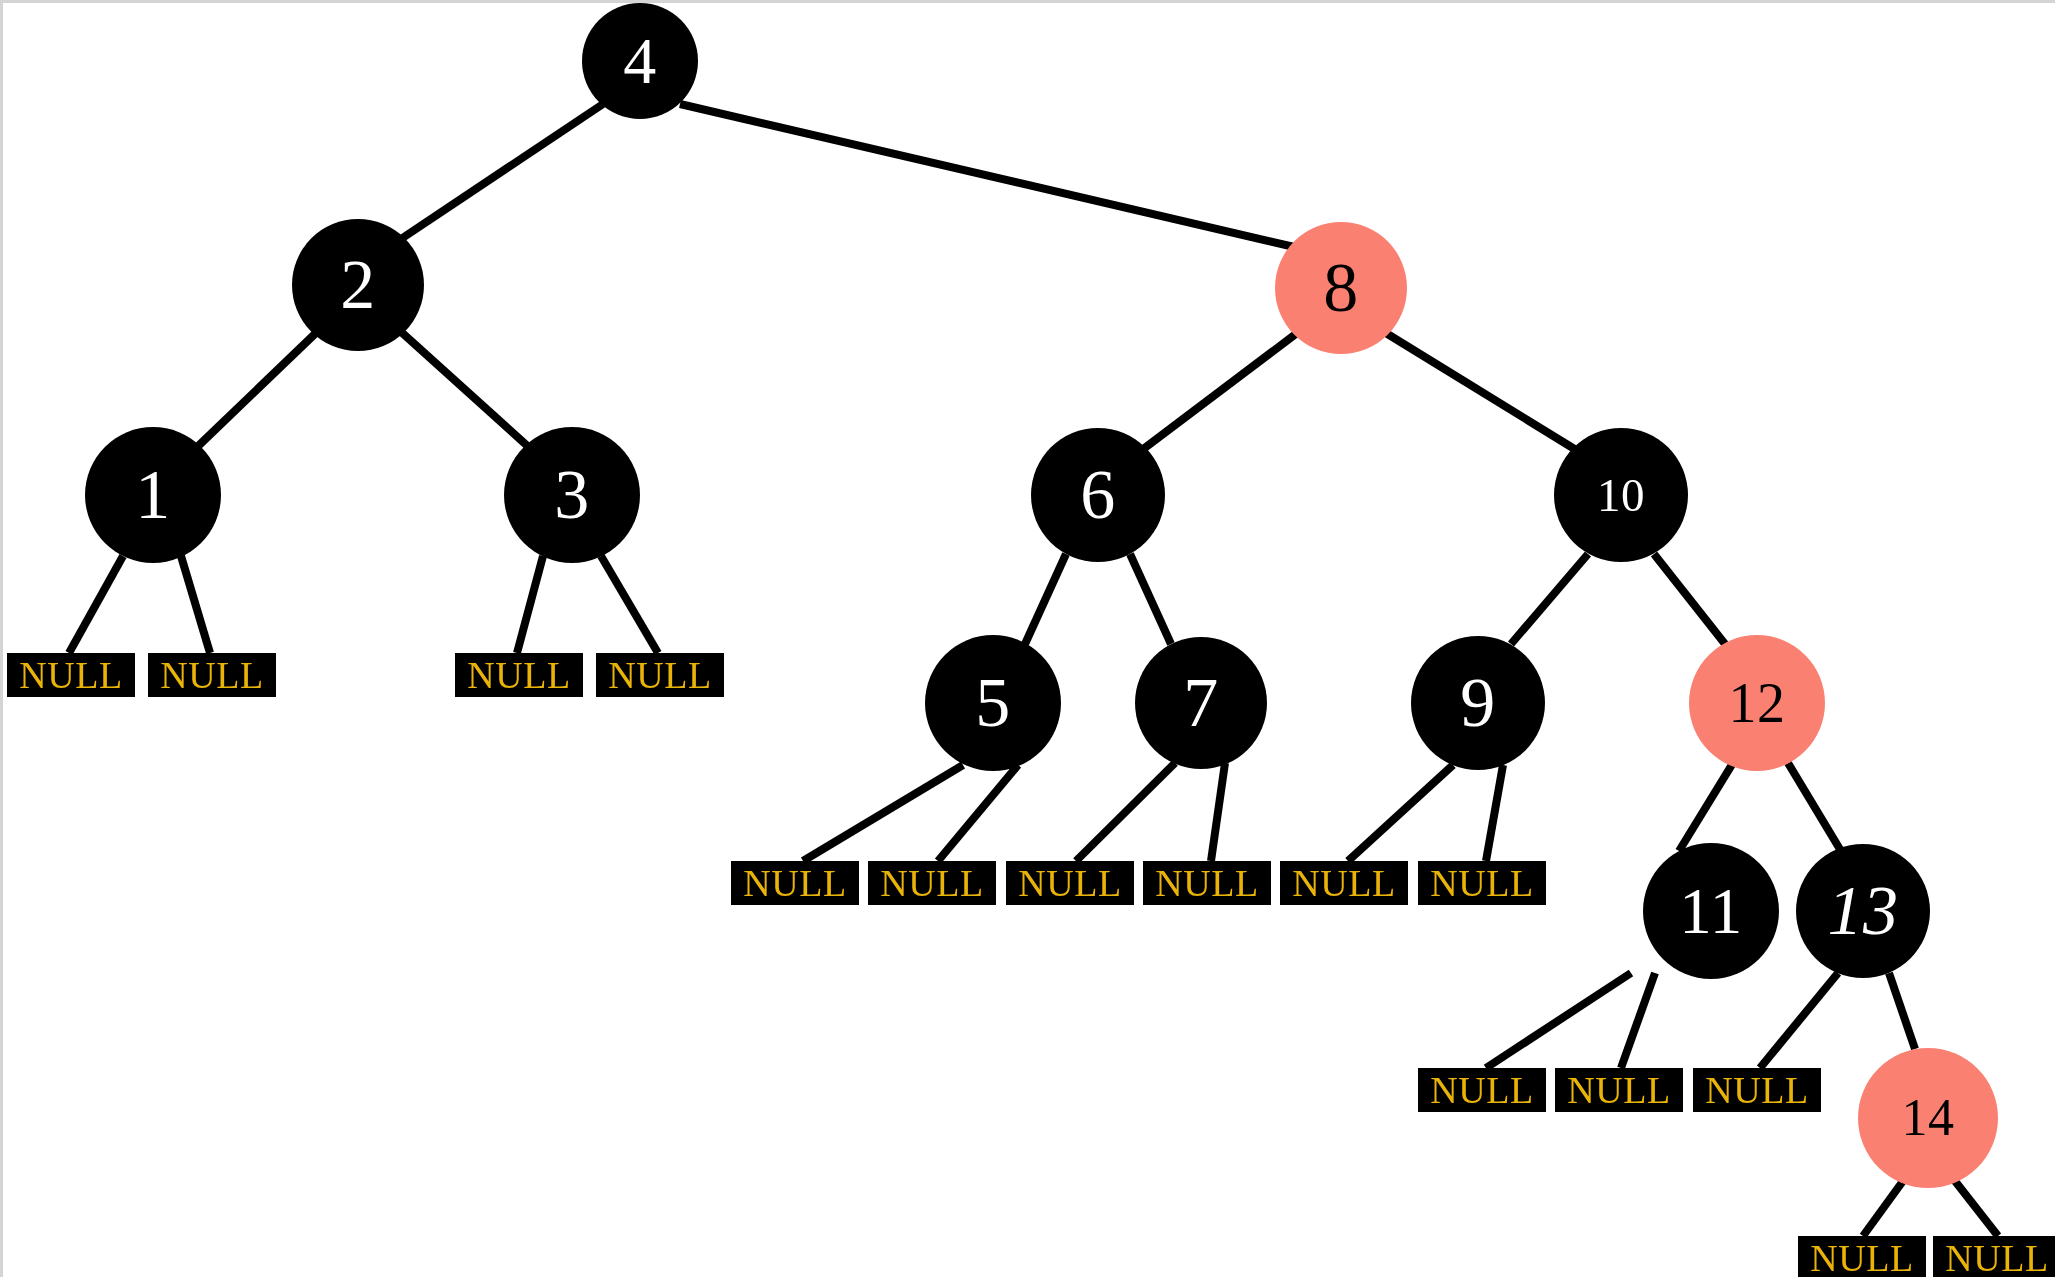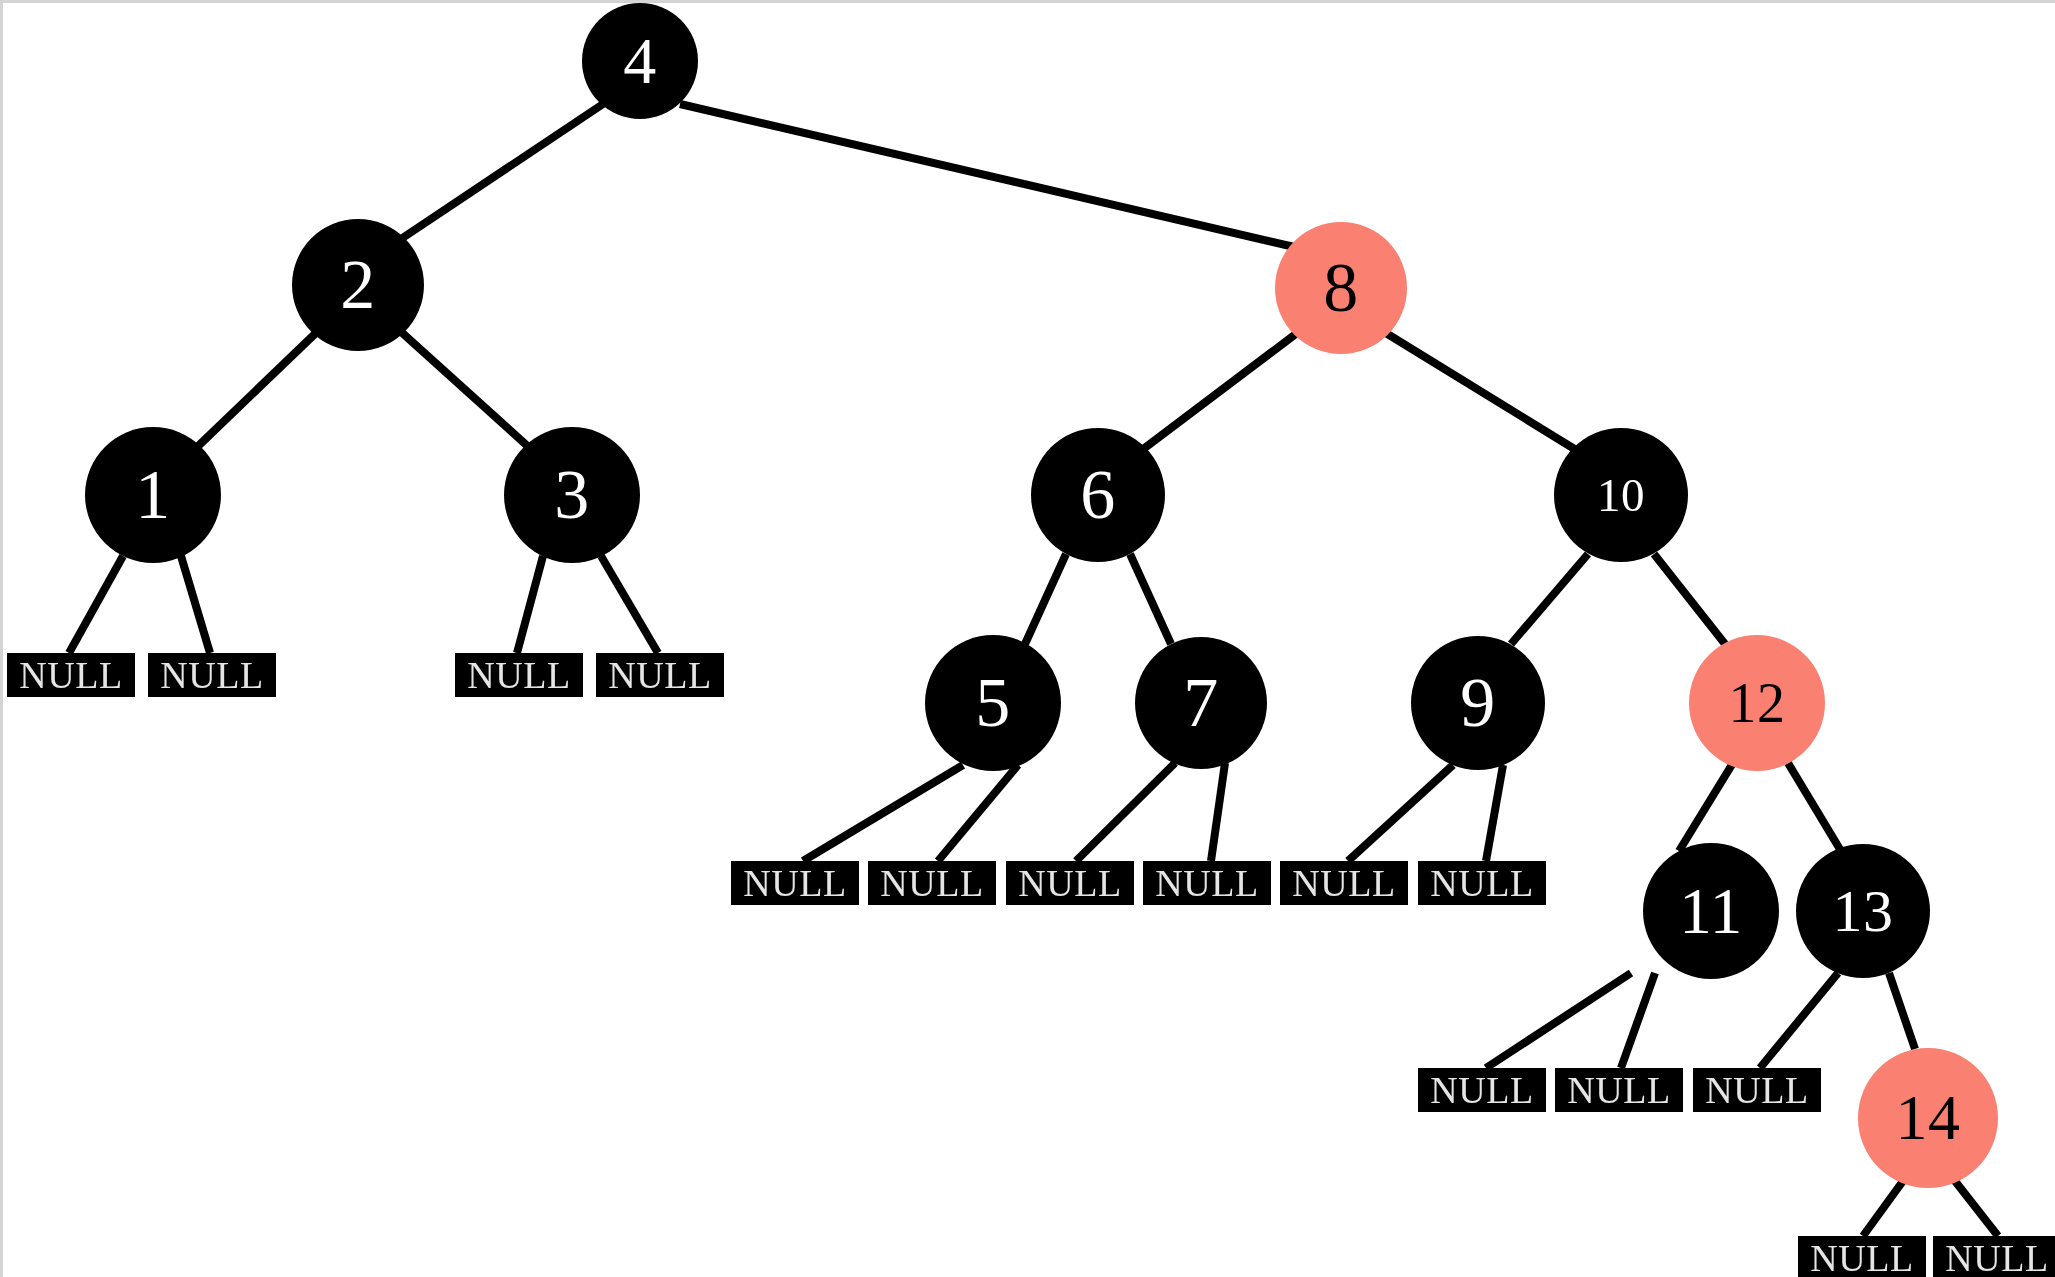--- a/index.html
+++ b/index.html
@@ -44,21 +44,21 @@
     background: #000000;
     color: #ffffff;
   }
   .node.red {
     background: #fa8072;
     color: #000000;
   }
   .nullbox {
     position: absolute;
     background: #000000;
-    color: #e5e5e5;
+    color: #eab308;
     display: flex;
     align-items: center;
     justify-content: center;
     box-sizing: border-box;
     font-family: "Liberation Serif", "DejaVu Serif", serif;
     line-height: 1;
     letter-spacing: 0.5px;
     user-select: none;
   }
 </style>
@@ -102,22 +102,22 @@
       <div class="node red" style="left: 1272px; top: 219px; width: 132px; height: 132px; font-size: 70px;">8</div>
       <div class="node black" style="left: 82px; top: 424px; width: 136px; height: 136px; font-size: 70px;">1</div>
       <div class="node black" style="left: 501px; top: 424px; width: 136px; height: 136px; font-size: 70px;">3</div>
       <div class="node black" style="left: 1028px; top: 425px; width: 134px; height: 134px; font-size: 70px;">6</div>
       <div class="node black" style="left: 1551px; top: 425px; width: 134px; height: 134px; font-size: 47px;">10</div>
       <div class="node black" style="left: 922px; top: 632px; width: 136px; height: 136px; font-size: 70px;">5</div>
       <div class="node black" style="left: 1132px; top: 634px; width: 132px; height: 132px; font-size: 70px;">7</div>
       <div class="node black" style="left: 1408px; top: 633px; width: 134px; height: 134px; font-size: 70px;">9</div>
       <div class="node red" style="left: 1686px; top: 632px; width: 136px; height: 136px; font-size: 56px;">12</div>
       <div class="node black" style="left: 1640px; top: 840px; width: 136px; height: 136px; font-size: 65px;">11</div>
-      <div class="node black" style="left: 1793px; top: 841px; width: 134px; height: 134px; font-size: 60px;">13</div>
-      <div class="node red" style="left: 1855px; top: 1045px; width: 140px; height: 140px; font-size: 64px;">14</div>
+      <div class="node black" style="left: 1793px; top: 841px; width: 134px; height: 134px; font-size: 70px; font-style: italic;">13</div>
+      <div class="node red" style="left: 1855px; top: 1045px; width: 140px; height: 140px; font-size: 52px;">14</div>
     </div>
   <div id="nulls-layer">
       <div class="nullbox" style="left: 4px; top: 650px; width: 128px; height: 44px; font-size: 38px;">NULL</div>
       <div class="nullbox" style="left: 145px; top: 650px; width: 128px; height: 44px; font-size: 38px;">NULL</div>
       <div class="nullbox" style="left: 452px; top: 650px; width: 128px; height: 44px; font-size: 38px;">NULL</div>
       <div class="nullbox" style="left: 593px; top: 650px; width: 128px; height: 44px; font-size: 38px;">NULL</div>
       <div class="nullbox" style="left: 728px; top: 858px; width: 128px; height: 44px; font-size: 38px;">NULL</div>
       <div class="nullbox" style="left: 865px; top: 858px; width: 128px; height: 44px; font-size: 38px;">NULL</div>
       <div class="nullbox" style="left: 1003px; top: 858px; width: 128px; height: 44px; font-size: 38px;">NULL</div>
       <div class="nullbox" style="left: 1140px; top: 858px; width: 128px; height: 44px; font-size: 38px;">NULL</div>

